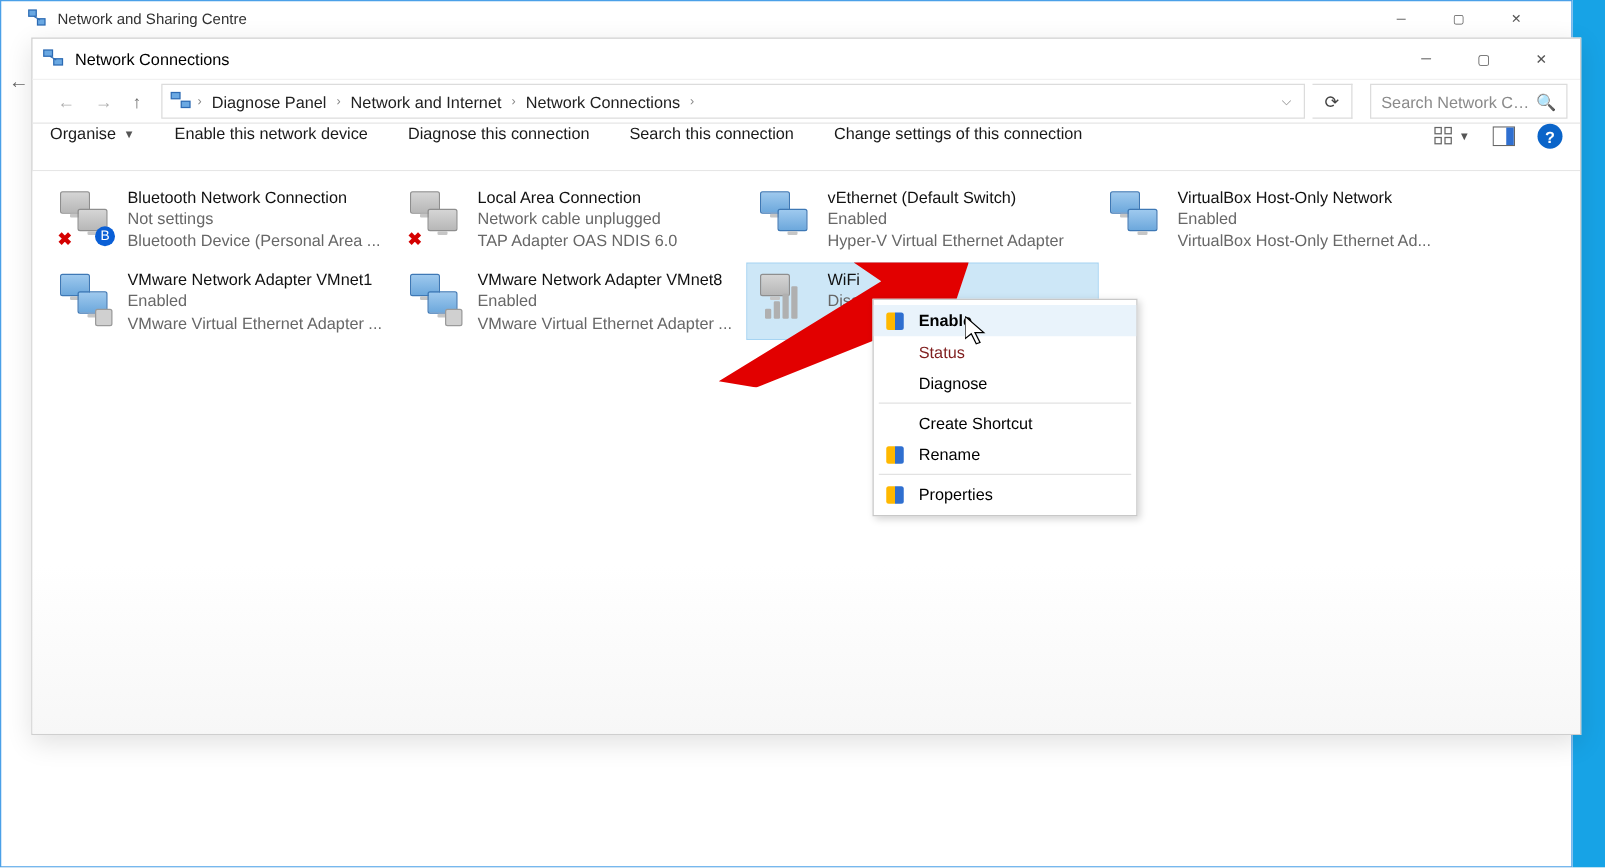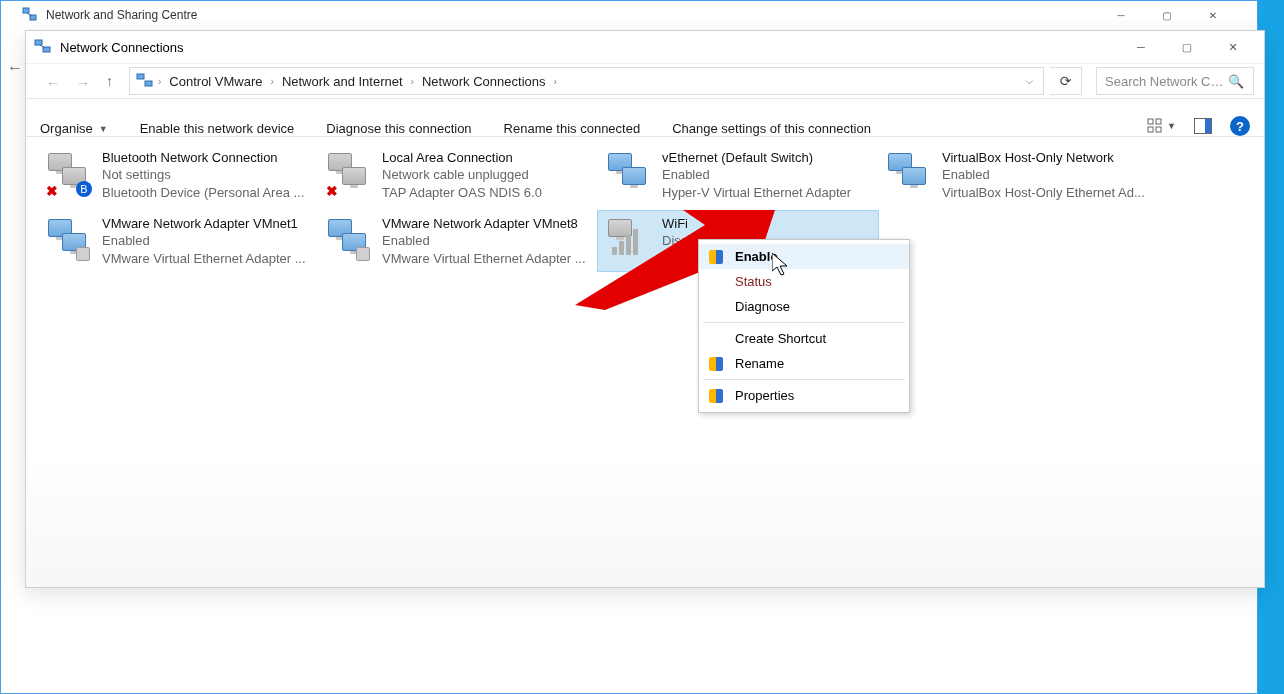--- a/index.html
+++ b/index.html
@@ -29,21 +29,21 @@
 .breadcrumb-box .crumb { display: flex; align-items: center; gap: 6px; padding: 2px 4px; }
 .breadcrumb-box .sep { color: #888; font-size: 10px; }
 .breadcrumb-icon { width: 18px; height: 18px; }
 .bc-drop { margin-left: auto; color: #888; font-size: 10px; padding-right: 4px; }
 .refresh-btn { width: 32px; height: 28px; border: 1px solid #dcdcdc; display: flex; align-items: center; justify-content: center; color: #444; font-size: 14px; border-left: none; }
 .search-box { width: 158px; height: 28px; border: 1px solid #dcdcdc; display: flex; align-items: center; padding: 0 8px; color: #8a8a8a; font-size: 13px; margin-left: 8px; }
 .search-box span.placeholder { flex: 1; white-space: nowrap; overflow: hidden; text-overflow: ellipsis; }
 .search-box .search-icon { font-size: 13px; color: #8a8a8a; margin-left: 4px; }
 
 
-.toolbar { height: 38px; display: flex; align-items: flex-end; padding: 0 14px; gap: 32px; border-bottom: 1px solid #e6e6e6; font-size: 13px; color: #1a1a1a; }
+.toolbar { height: 38px; display: flex; align-items: flex-start; padding: 0 14px; gap: 32px; border-bottom: 1px solid #e6e6e6; font-size: 13px; color: #1a1a1a; }
 .toolbar .organise { display: flex; align-items: center; gap: 6px; }
 .toolbar .organise .caret { font-size: 9px; color: #555; }
 .toolbar .spacer { flex: 1; }
 .toolbar .right-icons { display: flex; align-items: center; gap: 18px; color: #555; }
 .toolbar .right-icons .view-chooser { display:flex; align-items:center; gap:4px; }
 .toolbar .help-icon { width: 20px; height: 20px; border-radius: 50%; background: #0a64c9; color: #fff; display: flex; align-items: center; justify-content: center; font-size: 13px; font-weight: bold; }
 
 
 .list-area { flex: 1; padding: 8px 12px; position: relative; background: linear-gradient(#ffffff 70%, #f7f7f7); }
 .grid { display: flex; flex-wrap: wrap; align-content: flex-start; }
@@ -140,21 +140,21 @@
       <span class="nav-arrow">←</span>
       <span class="nav-arrow">→</span>
       <span class="nav-arrow up-arrow">↑</span>
     </div>
     <div class="breadcrumb-box">
       <svg class="breadcrumb-icon" viewBox="0 0 18 18">
           <rect x="1" y="2" width="7" height="5" fill="#6aa8e2" stroke="#2c6ab3"></rect>
           <rect x="9" y="9" width="7" height="5" fill="#6aa8e2" stroke="#2c6ab3"></rect>
         </svg>
       <span class="sep">›</span>
-      <span class="crumb">Control VMware</span>
+      <span class="crumb">Diagnose Panel</span>
       <span class="sep">›</span>
       <span class="crumb">Network and Internet</span>
       <span class="sep">›</span>
       <span class="crumb">Network Connections</span>
       <span class="sep">›</span>
       <span class="bc-drop">⌵</span>
     </div>
     <div class="refresh-btn">⟳</div>
     <div class="search-box">
       <span class="placeholder">Search Network Con...</span>
@@ -162,21 +162,21 @@
     </div>
   </div>
 
   <div class="toolbar">
     <div class="organise">
       <span>Organise</span>
       <span class="caret">▼</span>
     </div>
     <span>Enable this network device</span>
     <span>Diagnose this connection</span>
-    <span>Rename this connected</span>
+    <span>Search this connection</span>
     <span>Change settings of this connection</span>
     <div class="spacer"></div>
     <div class="right-icons">
       <div class="view-chooser">
         <svg width="16" height="16" viewBox="0 0 16 16">
             <rect x="1" y="1" width="5" height="5" fill="none" stroke="#666"></rect>
             <rect x="9" y="1" width="5" height="5" fill="none" stroke="#666"></rect>
             <rect x="1" y="9" width="5" height="5" fill="none" stroke="#666"></rect>
             <rect x="9" y="9" width="5" height="5" fill="none" stroke="#666"></rect>
           </svg>

